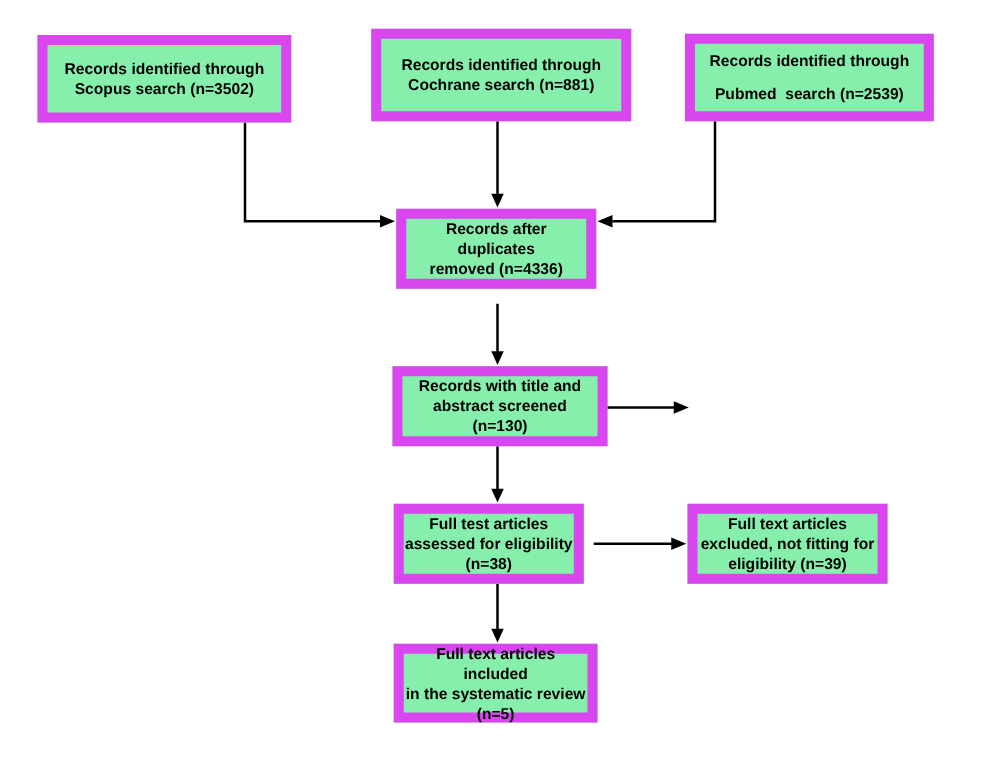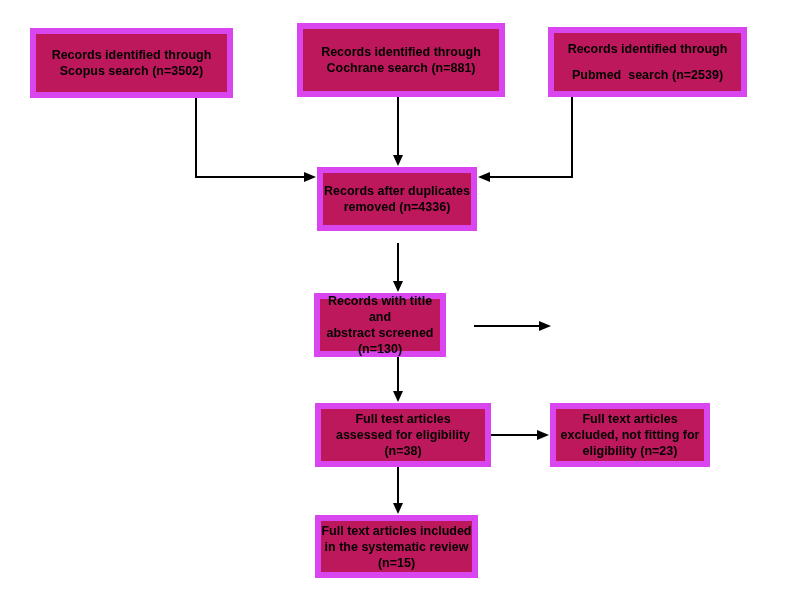--- a/index.html
+++ b/index.html
@@ -18,43 +18,43 @@
   svg.arrows {
     position: absolute;
     left: 0;
     top: 0;
     width: 787px;
     height: 616px;
   }
   .node {
     position: absolute;
     box-sizing: border-box;
-    background: #be185d;
-    border: 6px solid #d946ef;
+    background: #86efac;
+    border: 8px solid #d946ef;
     display: flex;
     align-items: center;
     justify-content: center;
   }
   .node-text {
     width: 100%;
     text-align: center;
     font-weight: 700;
     font-size: 12.5px;
     line-height: 16px;
     color: #000000;
     white-space: pre-wrap;
   }
   .n-scopus     { left: 30px;  top: 28px;  width: 203px; height: 70px; }
   .n-cochrane   { left: 297px; top: 23px;  width: 208px; height: 74px; }
   .n-pubmed     { left: 548px; top: 27px;  width: 199px; height: 70px; }
   .n-pubmed .node-text { line-height: 26px; }
   .n-duplicates { left: 317px; top: 167px; width: 160px; height: 64px; }
-  .n-screened   { left: 314px; top: 293px; width: 132px; height: 64px; }
+  .n-screened   { left: 314px; top: 293px; width: 172px; height: 64px; }
   .n-excluded1  { left: 552px; top: 298px; width: 158px; height: 59px; }
-  .n-assessed   { left: 315px; top: 403px; width: 176px; height: 64px; }
+  .n-assessed   { left: 315px; top: 403px; width: 152px; height: 64px; }
   .n-excluded2  { left: 550px; top: 403px; width: 160px; height: 64px; }
   .n-included   { left: 315px; top: 515px; width: 163px; height: 63px; }
   .arrow-line {
     stroke: #000000;
     stroke-width: 2;
     fill: none;
   }
   .arrow-head {
     fill: #000000;
     stroke: none;
@@ -137,22 +137,22 @@
 
   <div class="node n-assessed">
     <div class="node-text">Full test articles
 assessed for eligibility
 (n=38)</div>
   </div>
 
   <div class="node n-excluded2">
     <div class="node-text">Full text articles
 excluded, not fitting for
-eligibility (n=23)</div>
+eligibility (n=39)</div>
   </div>
 
   <div class="node n-included">
     <div class="node-text">Full text articles included
 in the systematic review
-(n=15)</div>
+(n=5)</div>
   </div>
 
 </div>
 
 </body></html>

